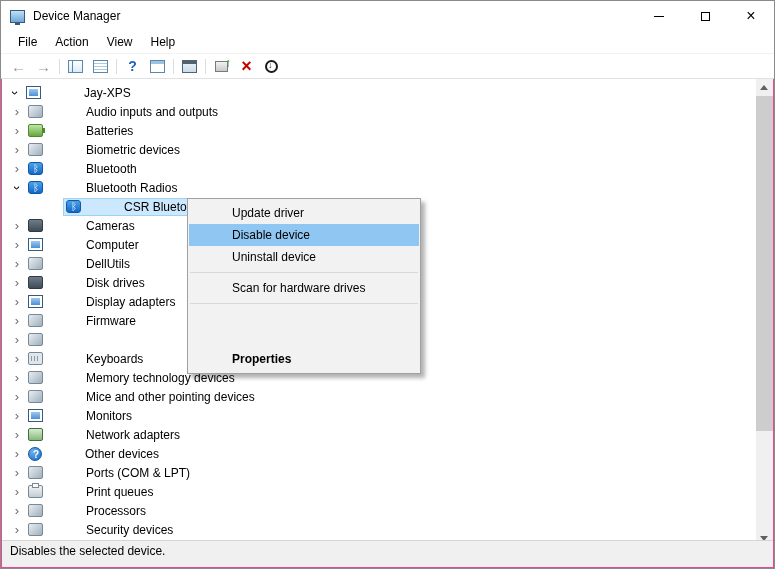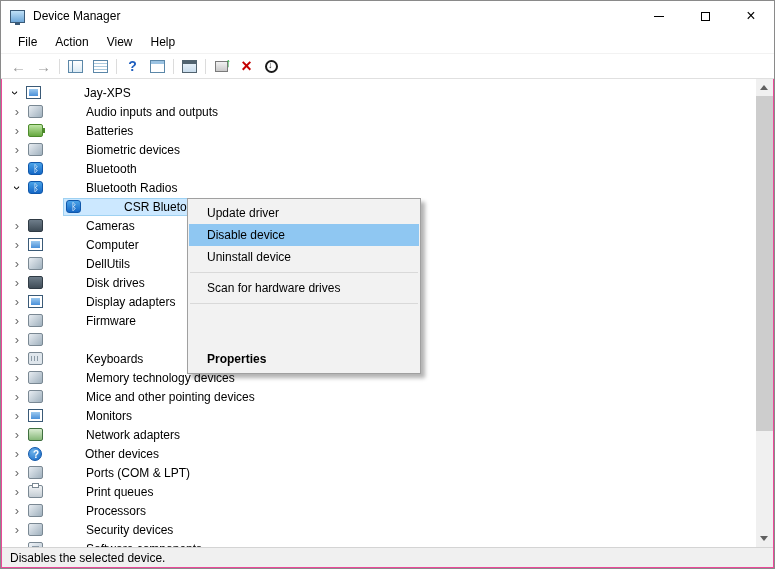--- a/index.html
+++ b/index.html
@@ -77,25 +77,25 @@
 
   
   .scrollbar { position:absolute; top:0; right:0; bottom:0; width:17px; background:#f0f0f0; }
   .sb-up { position:absolute; top:0; left:0; width:17px; height:17px; }
   .sb-up::before { content:""; position:absolute; left:4px; top:6px; border-left:4px solid transparent; border-right:4px solid transparent; border-bottom:5px solid #606060; }
   .sb-down { position:absolute; bottom:0; left:0; width:17px; height:17px; }
   .sb-down::before { content:""; position:absolute; left:4px; top:6px; border-left:4px solid transparent; border-right:4px solid transparent; border-top:5px solid #606060; }
   .sb-thumb { position:absolute; top:17px; left:0; width:17px; height:335px; background:#cdcdcd; }
 
   
-  .statusbar { position:absolute; left:1px; right:1px; bottom:1px; height:20px; background:#f0f0f0; border-top:1px solid #d4d4d4; padding:3px 8px; font-size:12px; }
+  .statusbar { position:absolute; left:1px; right:1px; bottom:1px; height:27px; background:#f0f0f0; border-top:1px solid #d4d4d4; padding:3px 8px; font-size:12px; }
 
   
   .context-menu { position:absolute; left:186px; top:197px; width:234px; background:#f2f2f2; border:1px solid #a0a0a0; box-shadow:4px 4px 4px rgba(0,0,0,0.3); padding:3px 0; z-index:10; }
-  .mi { height:22px; line-height:22px; padding-left:18px; font-size:12px; margin:0 1px; }
+  .mi { height:22px; line-height:22px; padding-left:43px; font-size:12px; margin:0 1px; }
   .mi.hl { background:#8fc7f2; }
   .mi.bold { font-weight:bold;margin-top:44px; }
   .msep { height:1px; background:#d9d9d9; margin:4px 2px; }
 </style>
 </head>
 <body>
 
 <div class="win">
 
   <div class="titlebar">

